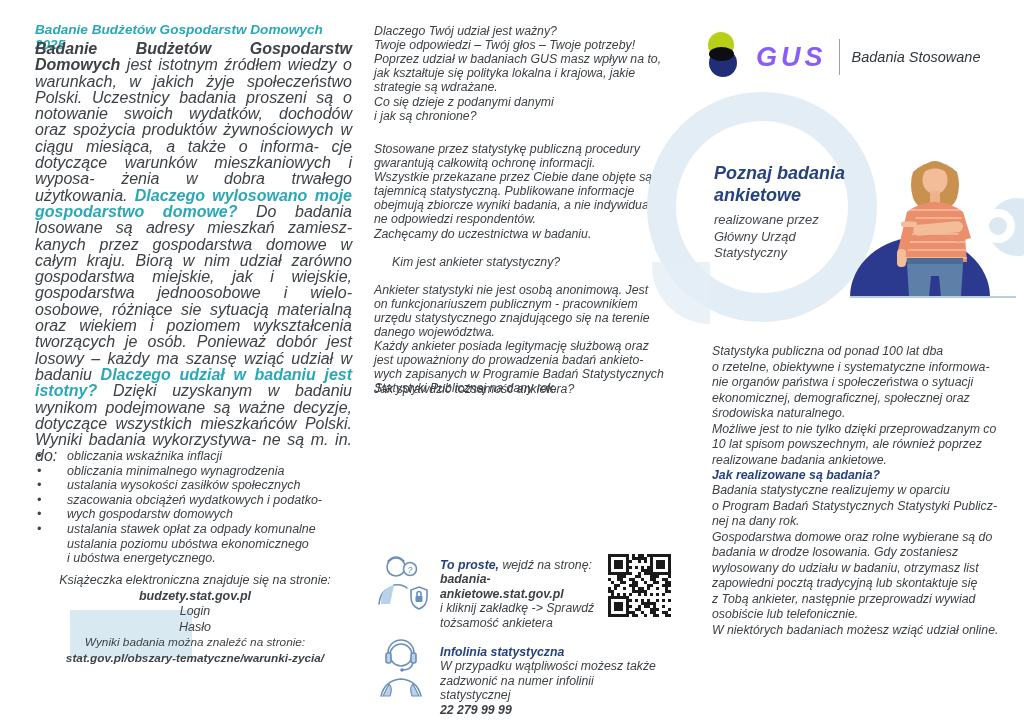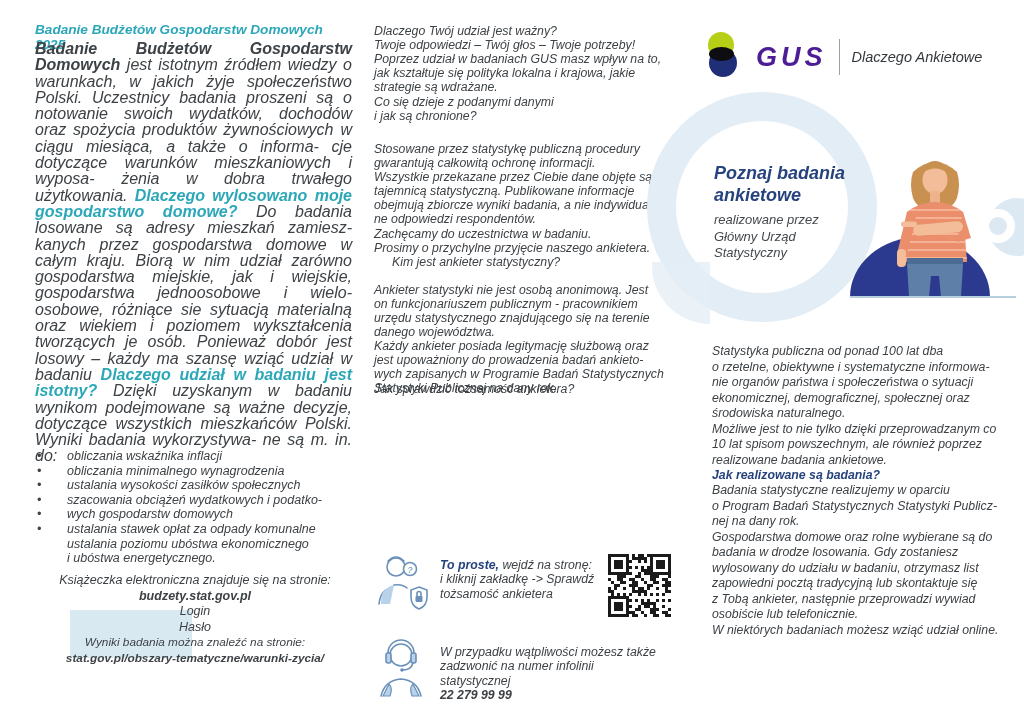--- a/index.html
+++ b/index.html
@@ -19,21 +19,21 @@
   .c1-bullets .row{display:flex;}
   .c1-bullets .dot{width:10px;flex:0 0 10px;margin-right:20px;color:#3d4246;}
   .c1-links{left:35px;top:573px;width:320px;font-size:12.5px;line-height:15.6px;z-index:2;text-align:center;}
   .c1-links .small{font-size:11.8px;}
   .hl-box{left:70px;top:610px;width:122px;height:48px;background:#d9e9f1;z-index:1;}
   
   .c2{font-size:12.3px;line-height:14px;}
   .vblock-text{font-size:12.3px;line-height:14.4px;}
   
   .logo-row{left:700px;top:30px;display:flex;align-items:center;gap:12px;}
-  .gus-word{font-size:27px;font-weight:bold;letter-spacing:4px;color:#4c1d95;text-align:center;}
+  .gus-word{font-size:27px;font-weight:bold;letter-spacing:4px;color:#8b5cf6;text-align:center;}
   .logo-divider{width:1px;height:36px;background:#9aa0a6;}
   .logo-tag{font-size:14.5px;color:#33383c;}
   .ring{left:647px;top:92px;width:172px;height:172px;border:29px solid #e3edf5;border-radius:50%;}
   .ring-tail{left:652px;top:262px;width:58px;height:62px;background:#e3edf5;border-radius:0 0 0 90px;opacity:.75;}
   .hero-title{left:714px;top:163px;width:180px;font-size:18px;line-height:21.5px;font-weight:bold;color:#27437e;z-index:4;}
   .hero-sub{left:714px;top:212px;width:160px;font-size:13px;line-height:16.5px;color:#44494e;z-index:4;}
   .photo{left:845px;top:150px;width:179px;height:147px;z-index:3;}
   .baseline{left:850px;top:296px;width:166px;height:2px;background:#b7cedd;z-index:4;}
   .c3-body{font-size:12.3px;line-height:15.5px;width:312px;}
   
@@ -95,21 +95,20 @@
 strategie są wdrażane.</div>
   <div class="abs c2 h preline" style="left:374px;top:95px;width:296px;">Co się dzieje z podanymi danymi
 i jak są chronione?</div>
   <div class="abs c2 preline" style="left:374px;top:142px;width:296px;">Stosowane przez statystykę publiczną procedury
 gwarantują całkowitą ochronę informacji.
 Wszystkie przekazane przez Ciebie dane objęte są
 tajemnicą statystyczną. Publikowane informacje
 obejmują zbiorcze wyniki badania, a nie indywidual-
 ne odpowiedzi respondentów.</div>
   <div class="abs c2 h" style="left:374px;top:227px;width:296px;">Zachęcamy do uczestnictwa w badaniu.</div>
-  <div class="abs c2" style="left:374px;top:241px;width:296px;">Prosimy o przychylne przyjęcie naszego ankietera.</div>
   <div class="abs c2 h" style="left:380px;top:255px;width:296px;margin-left:12px;">Kim jest ankieter statystyczny?</div>
   <div class="abs c2 preline" style="left:374px;top:283px;width:296px;">Ankieter statystyki nie jest osobą anonimową. Jest
 on funkcjonariuszem publicznym - pracownikiem
 urzędu statystycznego znajdującego się na terenie
 danego województwa.
 Każdy ankieter posiada legitymację służbową oraz
 jest upoważniony do prowadzenia badań ankieto-
 wych zapisanych w Programie Badań Statystycznych
 Statystyki Publicznej na dany rok.</div>
   <div class="abs c2 h" style="left:374px;top:382px;width:296px;">Jak sprawdzić tożsamość ankietera?</div>
@@ -124,20 +123,21 @@
       <path d="M7 40 Q 12 34 18 33 L 14 52 L 5 52 Q 5 44 7 40 Z" fill="#b9d2ea" stroke="none"></path>
       <path d="M18 33 Q 26 32 31 36"></path>
       <path d="M34 34 L 43 31 L 52 34" stroke="none"></path>
       <path d="M43 35 L 51 38 L 51 45 Q 51 54 43 57 Q 35 54 35 45 L 35 38 Z" fill="#ffffff"></path>
       <rect x="39.5" y="44" width="7" height="6" rx="1" fill="#6a90ba" stroke="none"></rect>
       <path d="M41 44 L 41 41.5 A 2 2 0 0 1 45 41.5 L 45 44"></path>
     </svg>
   </div>
   <div class="abs vblock-text" style="left:440px;top:558px;width:170px;">
     <div><span class="b navy">To proste,</span><span> wejdź na stronę:</span></div>
+    <div class="b">badania-ankietowe.stat.gov.pl</div>
     <div>i kliknij zakładkę -&gt; Sprawdź</div>
     <div>tożsamość ankietera</div>
   </div>
   <div class="abs" style="left:608px;top:554px;width:63px;height:63px;" id="qr"><svg width="63" height="63" viewBox="0 0 63 63" fill="#1a1a1a">
         <rect x="24" y="0" width="3" height="3"></rect>
         <rect x="30" y="0" width="3" height="3"></rect>
         <rect x="33" y="0" width="3" height="3"></rect>
         <rect x="39" y="0" width="3" height="3"></rect>
         <rect x="24" y="3" width="3" height="3"></rect>
         <rect x="27" y="3" width="3" height="3"></rect>
@@ -280,36 +280,37 @@
       <rect x="10" y="15" width="5" height="10" rx="2" fill="#b9d2ea"></rect>
       <rect x="35" y="15" width="5" height="10" rx="2" fill="#b9d2ea"></rect>
       <path d="M37 25 Q 35 32 27 32"></path>
       <circle cx="26" cy="32" r="1.8" fill="#6a90ba" stroke="none"></circle>
       <path d="M5 58 Q 9 42 25 41 Q 41 42 45 58"></path>
       <path d="M7 58 L 13 46 Q 17 50 14 58 Z" fill="#b9d2ea" stroke-width="1.2"></path>
       <path d="M43 58 L 37 46 Q 33 50 36 58 Z" fill="#b9d2ea" stroke-width="1.2"></path>
     </svg>
   </div>
   <div class="abs vblock-text" style="left:440px;top:645px;width:220px;">
+    <div class="b navy">Infolinia statystyczna</div>
     <div class="preline">W przypadku wątpliwości możesz także
 zadzwonić na numer infolinii statystycznej</div>
     <div class="b">22 279 99 99</div>
   </div>
 
   <div class="abs logo-row">
     <span>
       <svg width="44" height="50" viewBox="0 0 44 50">
         <circle cx="21" cy="15" r="13" fill="#b7cf16"></circle>
         <circle cx="23" cy="33" r="14" fill="#202e78"></circle>
         <ellipse cx="21.5" cy="24" rx="12.5" ry="7" fill="#0d0d12"></ellipse>
       </svg>
     </span>
     <span class="gus-word">GUS</span>
     <span class="logo-divider"></span>
-    <span class="logo-tag">Dlaczego Ankietowe</span>
+    <span class="logo-tag">Badania Stosowane</span>
   </div>
 
   <div class="abs ring"></div>
   <div class="abs ring-tail"></div>
 
   <div class="abs hero-title preline">Poznaj badania
 ankietowe</div>
   <div class="abs hero-sub preline">realizowane przez
 Główny Urząd
 Statystyczny</div>

